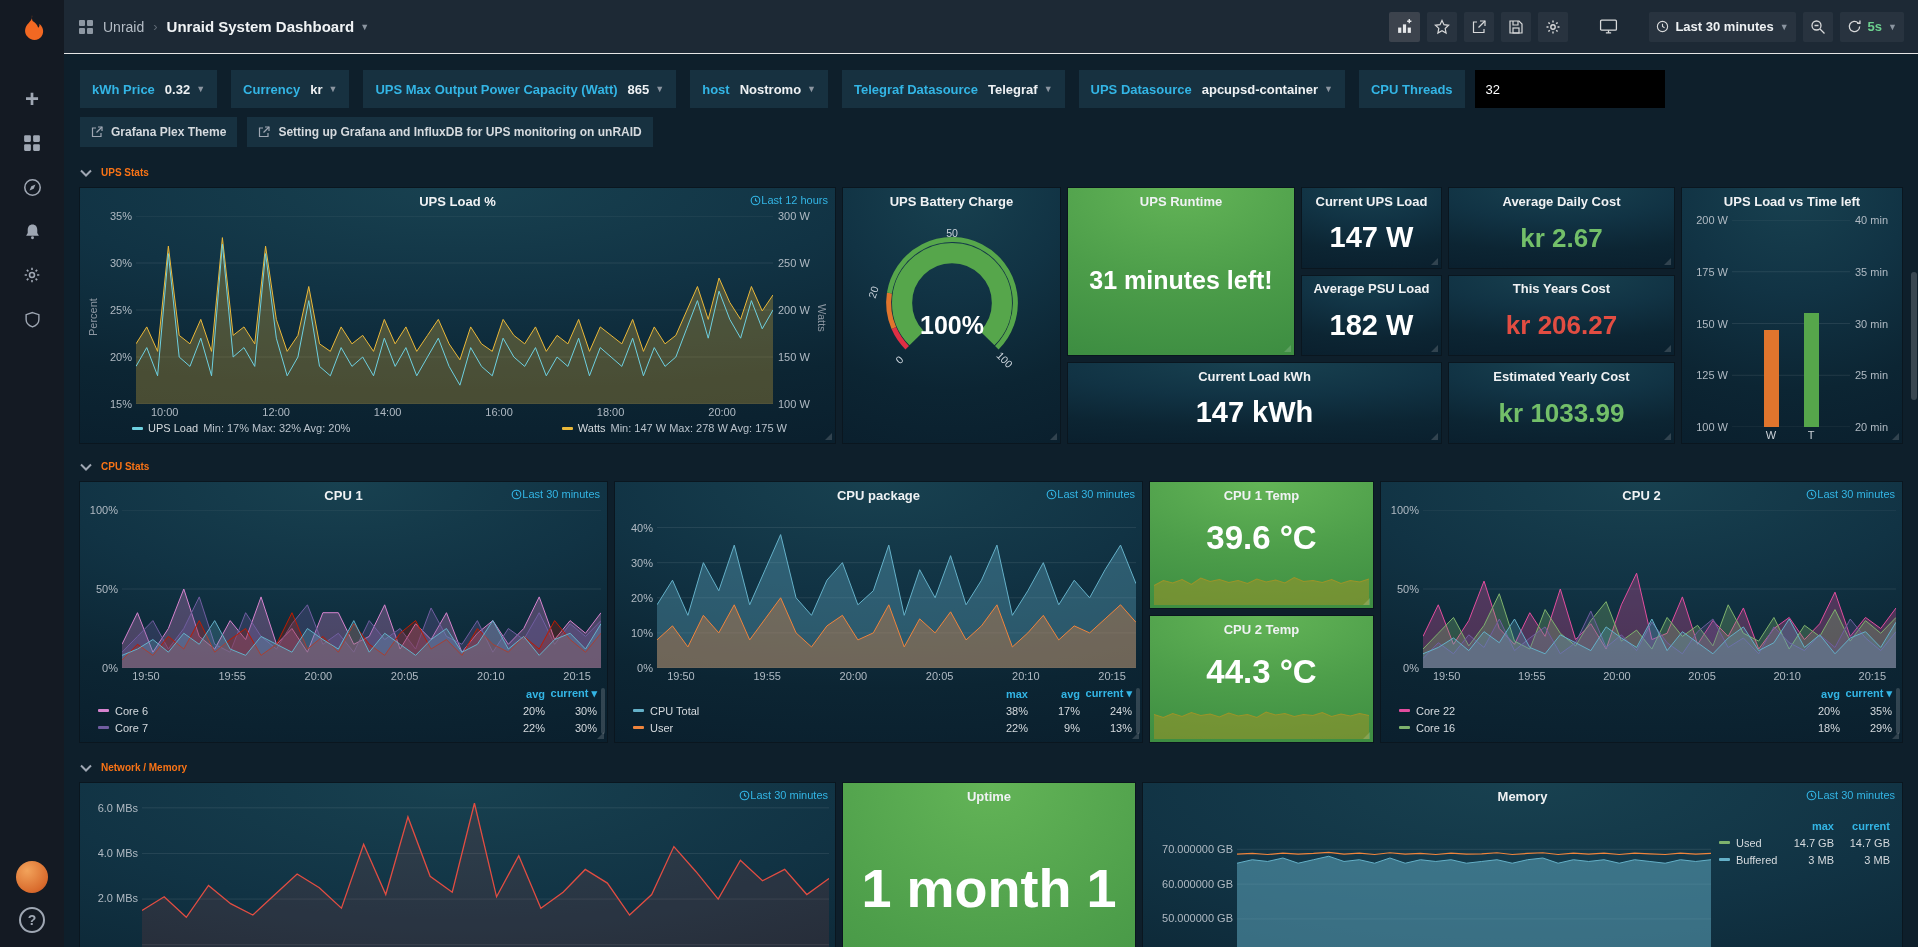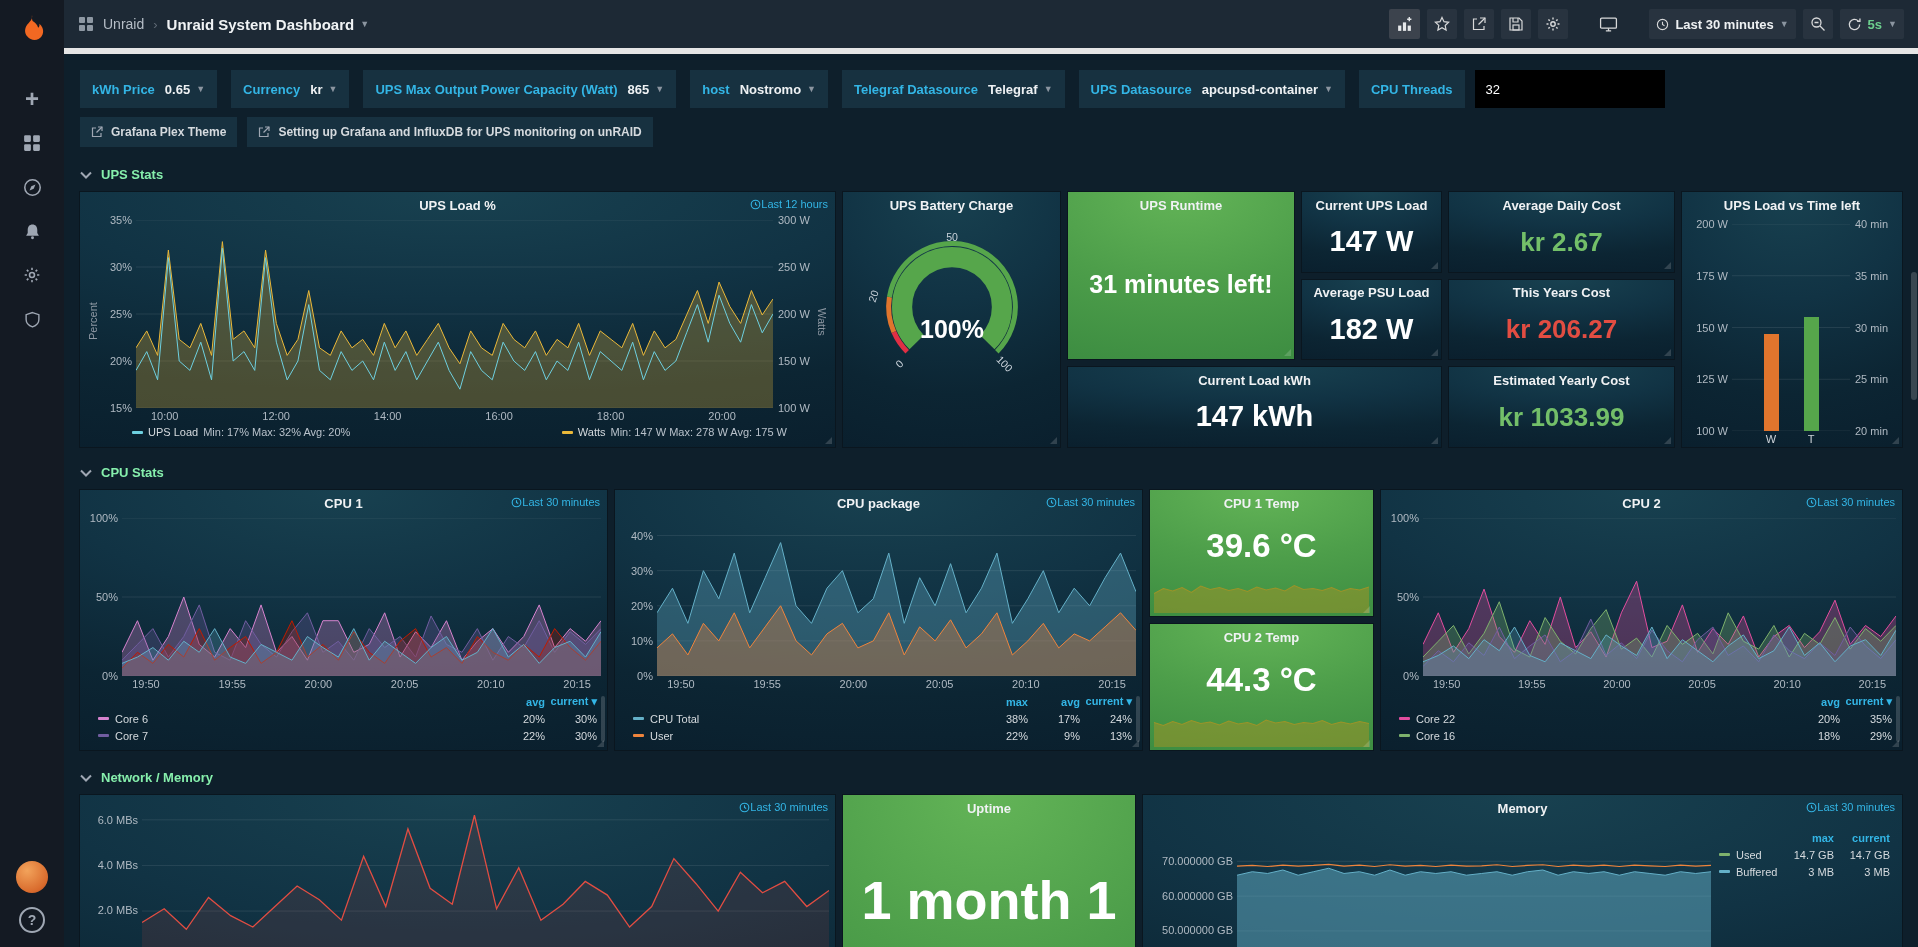--- a/index.html
+++ b/index.html
@@ -12,21 +12,21 @@
   .logo { width:38px; height:38px; display:flex; align-items:center; justify-content:center; cursor:pointer; }
   .side-group { margin-top:34px; display:flex; flex-direction:column; gap:10px; align-items:center; }
   .side-icon { width:40px; height:34px; display:flex; align-items:center; justify-content:center; color:#9fa7b3; cursor:pointer; }
   .side-bottom { margin-top:auto; display:flex; flex-direction:column; gap:14px; align-items:center; }
   .avatar { width:32px; height:32px; border-radius:50%; background:radial-gradient(circle at 35% 30%, #f2a35b, #d96b2d 70%, #b54a1e); }
   .help-circle { width:26px; height:26px; border-radius:50%; border:2px solid #9fa7b3; color:#9fa7b3;
                  display:flex; align-items:center; justify-content:center; font-size:14px; font-weight:700; }
 
   
   .navbar { position:fixed; left:64px; right:0; top:0; height:54px; background:#1d2935; z-index:15;
-            display:flex; align-items:center; padding:0 14px; border-bottom:6px solid #e5e5e5; }
+            display:flex; align-items:center; padding:0 14px; border-bottom:1px solid #e5e5e5; }
   .crumb { display:flex; align-items:center; gap:9px; }
   .crumb .apps { color:#8e98a3; display:flex; }
   .crumb-folder { color:#b6bec7; font-size:14px; cursor:pointer; }
   .crumb-sep { color:#5f6a75; font-size:13px; }
   .crumb-title { color:#f0f3f5; font-size:15px; font-weight:600; cursor:pointer; display:flex; align-items:center; gap:6px; }
   .caret { font-size:9px; color:#8b95a0; }
   .nav-right { margin-left:auto; display:flex; align-items:center; gap:7px; }
   .nav-btn { height:30px; min-width:30px; padding:0 7px; display:flex; align-items:center; justify-content:center;
              gap:6px; color:#d8d9da; background:rgba(255,255,255,0.05); border-radius:2px; cursor:pointer; font-size:13px; }
   .nav-btn.raised { background:#3c434d; }
@@ -38,21 +38,21 @@
   
   .main { position:absolute; left:64px; top:54px; right:0; padding:16px 16px 0; }
   .vars { display:flex; gap:14px; align-items:center; }
   .var-chip { height:38px; background:#173140; display:flex; align-items:center; gap:10px; padding:0 12px; cursor:pointer; }
   .var-label { color:#33b5e5; font-size:13px; font-weight:600; white-space:nowrap; }
   .var-value { color:#eef1f3; font-size:13px; font-weight:700; white-space:nowrap; display:flex; align-items:center; gap:6px; }
   .var-input { height:38px; width:190px; background:#000; color:#fff; font-size:13px; display:flex; align-items:center; padding:0 11px; }
   .links { display:flex; gap:10px; margin-top:9px; }
   .link-chip { height:30px; background:#173140; display:flex; align-items:center; gap:8px; padding:0 11px;
                font-size:12px; font-weight:600; color:#d5dade; cursor:pointer; }
-  .section-h { display:flex; align-items:center; gap:9px; margin-top:20px; color:#86efac; font-size:13px; font-weight:700; cursor:pointer; }
+  .section-h { display:flex; align-items:center; gap:9px; margin-top:20px; color:#f97316; font-size:10px; font-weight:700; cursor:pointer; }
   .row { display:flex; gap:8px; margin-top:10px; }
 
   
   .panel { position:relative; display:flex; flex-direction:column; min-width:0;
            background:radial-gradient(140% 110% at 50% 0%, #184150 0%, #113344 38%, #0c2533 72%, #0a1f2d 100%);
            box-shadow:0 0 0 1px rgba(0,0,0,0.28); }
   .panel::after { content:''; position:absolute; right:3px; bottom:3px; width:0; height:0;
                   border-left:7px solid transparent; border-bottom:7px solid rgba(255,255,255,0.16); }
   .panel.green { background:radial-gradient(140% 110% at 50% 0%, #63b457 0%, #4d9e4a 50%, #3c8c41 100%); }
   .p-title { height:26px; flex:none; display:flex; align-items:center; justify-content:center;
@@ -255,21 +255,21 @@
     </div>
   </div>
 </div>
 
 <div class="main">
 
   <div class="vars">
     <div class="var-chip">
       <span class="var-label">kWh Price</span>
       <span class="var-value">
-          <span>0.65</span>
+          <span>0.32</span>
           <span class="caret">▼</span>
         </span>
     </div>
     <div class="var-chip">
       <span class="var-label">Currency</span>
       <span class="var-value">
           <span>kr</span>
           <span class="caret">▼</span>
         </span>
     </div>

